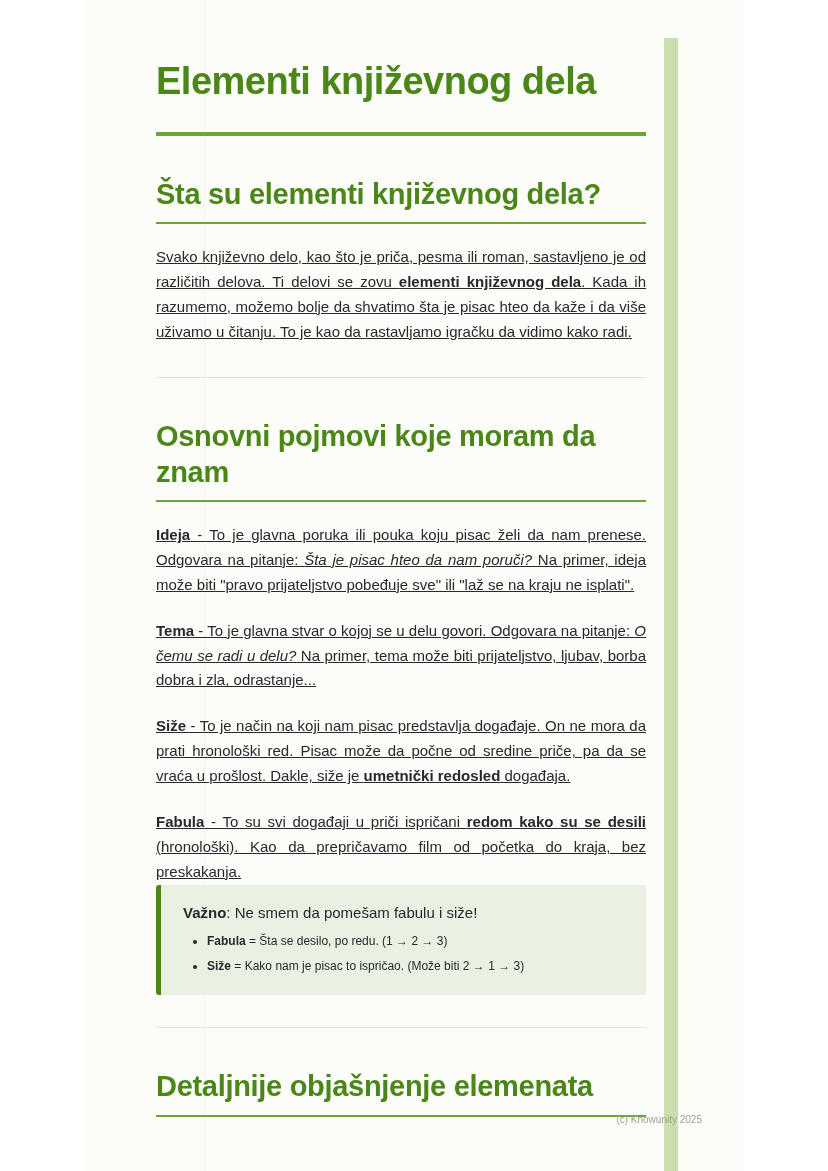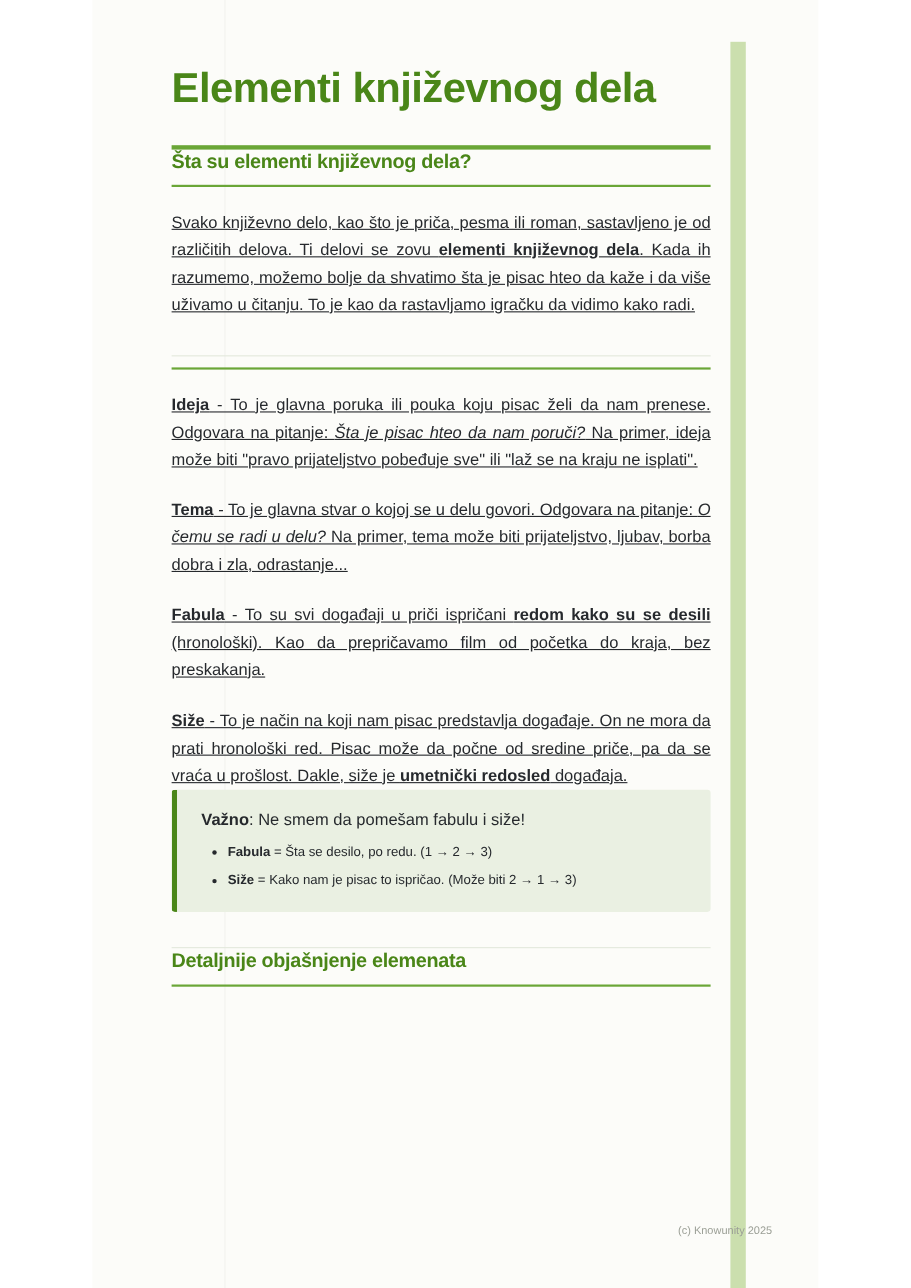--- a/index.html
+++ b/index.html
@@ -38,21 +38,22 @@
     font-weight: bold;
     letter-spacing: -0.5px;
     color: var(--accent, #4a8618);
   }
   .title-rule {
     margin-top: 28px;
     height: 4px;
     background: var(--rule, #6aa637);
   }
   h2.section-heading {
-    font-size: 18px;
+    margin-top: 40px;
+    font-size: 29px;
     line-height: 1.25;
     font-weight: bold;
     letter-spacing: -0.3px;
     color: var(--accent, #4a8618);
   }
   .h2-rule {
     margin-top: 10px;
     height: 2px;
     background: var(--rule, #6aa637);
   }
@@ -115,25 +116,26 @@
 
     <section>
       <h2 class="section-heading">Šta su elementi književnog dela?</h2>
       <div class="h2-rule"></div>
       <p class="para"><span>Svako književno delo, kao što je priča, pesma ili roman, sastavljeno je od različitih delova. Ti delovi se zovu </span><span class="b">elementi književnog dela</span><span>. Kada ih razumemo, možemo bolje da shvatimo šta je pisac hteo da kaže i da više uživamo u čitanju. To je kao da rastavljamo igračku da vidimo kako radi.</span></p>
     </section>
 
     <hr class="divider">
 
     <section>
+      <h2 class="section-heading">Osnovni pojmovi koje moram da znam</h2>
       <div class="h2-rule"></div>
       <p class="para"><span class="b">Ideja</span><span> - To je glavna poruka ili pouka koju pisac želi da nam prenese. Odgovara na pitanje: </span><span class="i">Šta je pisac hteo da nam poruči?</span><span> Na primer, ideja može biti "pravo prijateljstvo pobeđuje sve" ili "laž se na kraju ne isplati".</span></p>
       <p class="para"><span class="b">Tema</span><span> - To je glavna stvar o kojoj se u delu govori. Odgovara na pitanje: </span><span class="i">O čemu se radi u delu?</span><span> Na primer, tema može biti prijateljstvo, ljubav, borba dobra i zla, odrastanje...</span></p>
+      <p class="para"><span class="b">Siže</span><span> - To je način na koji nam pisac predstavlja događaje. On ne mora da prati hronološki red. Pisac može da počne od sredine priče, pa da se vraća u prošlost. Dakle, siže je </span><span class="b">umetnički redosled</span><span> događaja.</span></p>
       <p class="para"><span class="b">Fabula</span><span> - To su svi događaji u priči ispričani </span><span class="b">redom kako su se desili</span><span> (hronološki). Kao da prepričavamo film od početka do kraja, bez preskakanja.</span></p>
-      <p class="para"><span class="b">Siže</span><span> - To je način na koji nam pisac predstavlja događaje. On ne mora da prati hronološki red. Pisac može da počne od sredine priče, pa da se vraća u prošlost. Dakle, siže je </span><span class="b">umetnički redosled</span><span> događaja.</span></p>
 
       <div class="callout">
         <p class="callout-intro"><span class="b">Važno</span><span>: Ne smem da pomešam fabulu i siže!</span></p>
         <ul>
           <li><span class="b">Fabula</span><span> = Šta se desilo, po redu. (1 → 2 → 3)</span></li>
           <li><span class="b">Siže</span><span> = Kako nam je pisac to ispričao. (Može biti 2 → 1 → 3)</span></li>
         </ul>
       </div>
     </section>
 

